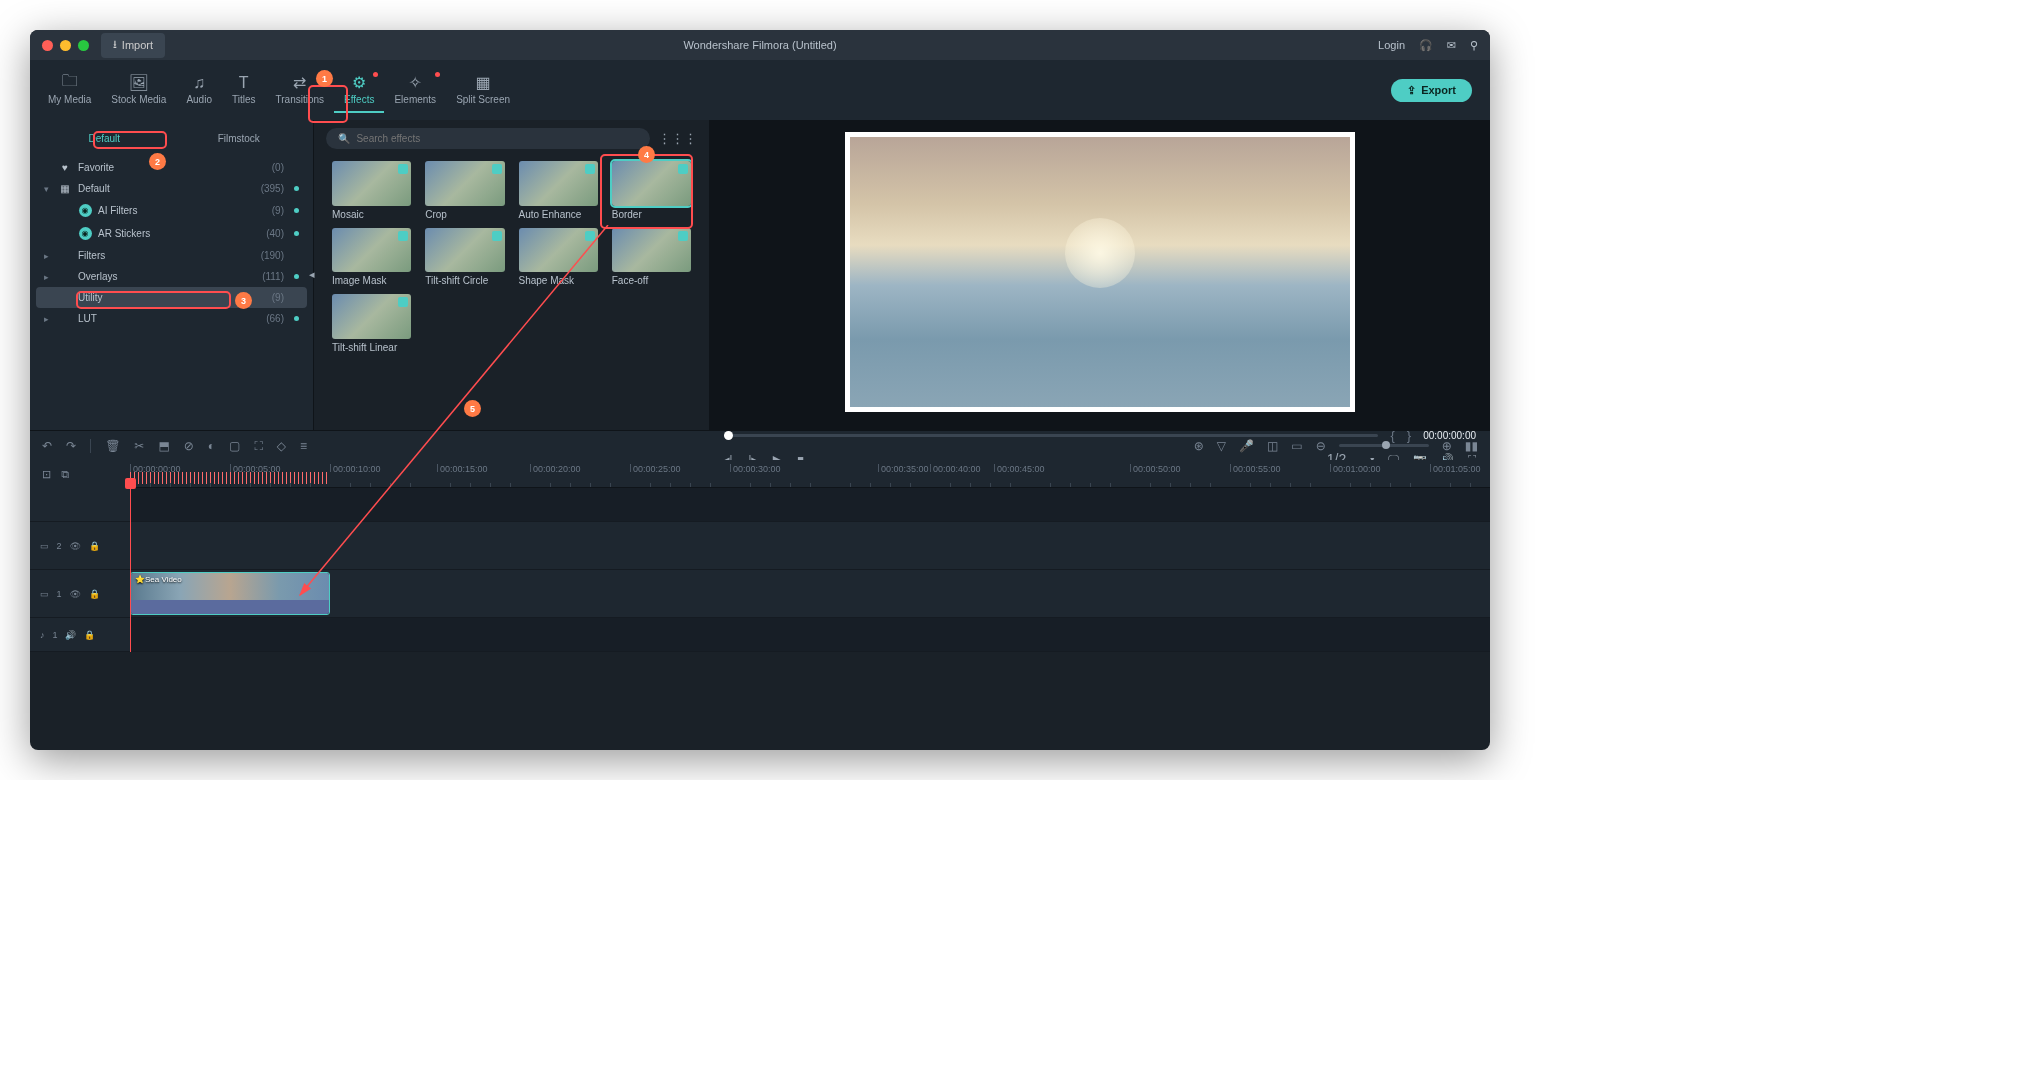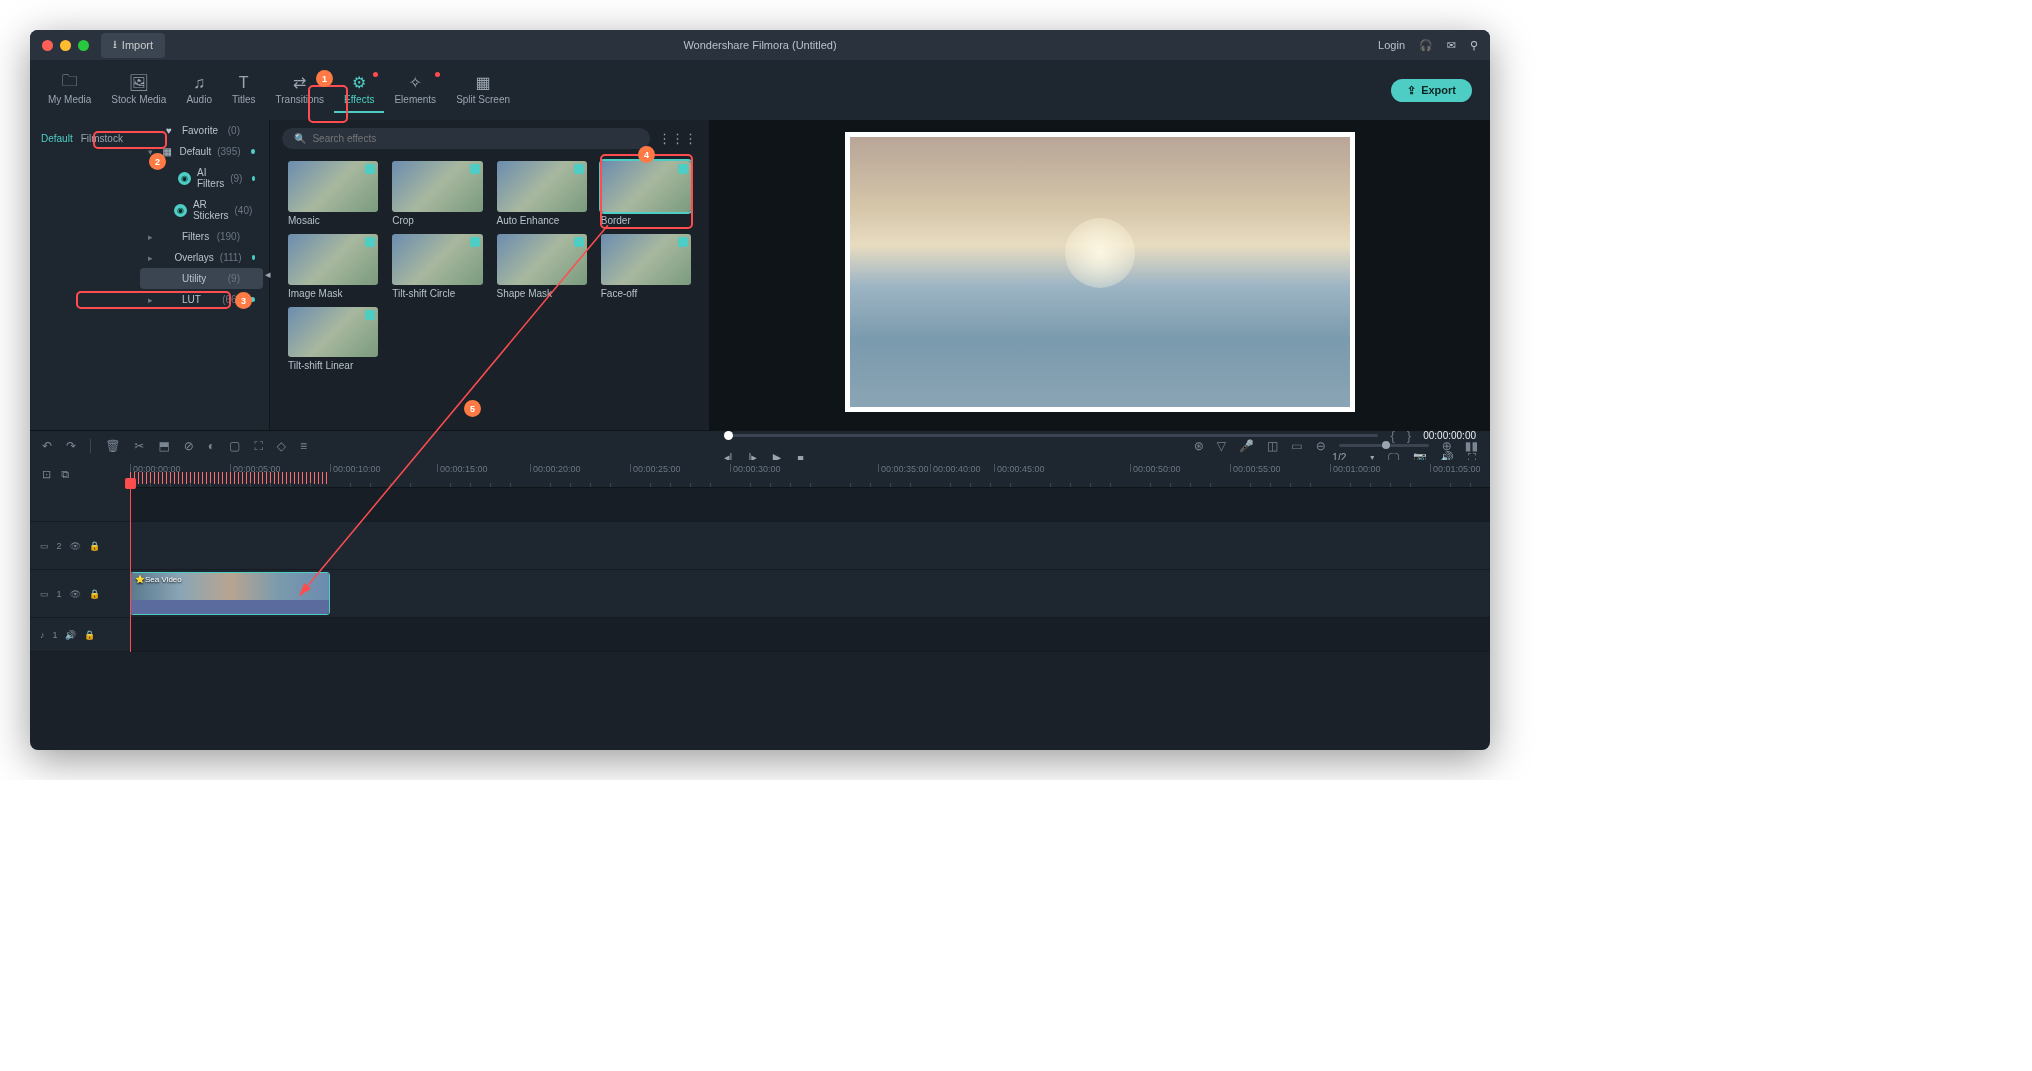--- a/index.html
+++ b/index.html
@@ -14,21 +14,21 @@
 .titlebar-right { margin-left: auto; display: flex; align-items: center; gap: 14px; color: #b8c2cc; font-size: 11px; }
 
 .toolbar { height: 60px; background: #1e2730; display: flex; align-items: center; padding: 0 8px; }
 .tool-tab { display: flex; flex-direction: column; align-items: center; justify-content: center; padding: 6px 10px; color: #9aa5b1; font-size: 10px; gap: 2px; cursor: pointer; position: relative; border-bottom: 2px solid transparent; }
 .tool-tab.active { color: #4ecdc4; border-bottom-color: #4ecdc4; }
 .tool-tab .t-icon { font-size: 16px; height: 18px; display: flex; align-items: center; }
 .export-btn { margin-left: auto; margin-right: 10px; background: #4ecdc4; color: #0a2520; padding: 5px 16px; border-radius: 14px; font-size: 11px; font-weight: 600; display: flex; align-items: center; gap: 5px; }
 .badge-red { width: 5px; height: 5px; background: #ff4d4f; border-radius: 50%; position: absolute; top: 4px; right: 6px; }
 
 .main { display: flex; height: 310px; }
-.sidebar { width: 240px; background: #1e2730; border-right: 1px solid #0f1419; display: flex; flex-direction: row; }
+.sidebar { width: 284px; background: #1e2730; border-right: 1px solid #0f1419; display: flex; flex-direction: column; }
 .sidebar-tabs { display: flex; gap: 6px; padding: 8px 10px; }
 .s-tab { flex: 1; text-align: center; padding: 4px 0; color: #9aa5b1; font-size: 10px; border-radius: 4px; border: 1px solid transparent; }
 .s-tab.active { color: #4ecdc4; }
 .sidebar-list { flex: 1; overflow: auto; padding: 0 6px; }
 .s-item { display: flex; align-items: center; padding: 5px 8px; color: #b8c2cc; font-size: 10px; border-radius: 4px; gap: 6px; }
 .s-item.selected { background: #3a4551; }
 .s-item .chev { width: 8px; font-size: 9px; color: #6b7785; }
 .s-item .ic { width: 14px; text-align: center; font-size: 10px; }
 .s-item .lbl { flex: 1; }
 .s-item .cnt { color: #6b7785; margin-right: 4px; }
@@ -284,21 +284,21 @@
         <span class="bracket">{</span>
         <span class="bracket">}</span>
         <span style="color:#e8edf2">00:00:00:00</span>
       </div>
       <div class="playback">
         <span class="pbtn">◂|</span>
         <span class="pbtn">|▸</span>
         <span class="pbtn">▶</span>
         <span class="pbtn">■</span>
         <div class="playback-right">
-          <span style="font-size:10px;padding-right:10px">1/2</span>
+          <span style="font-size:14px;padding-right:10px">1/2</span>
           <span style="font-size:8px">▾</span>
           <span class="pbtn">🖵</span>
           <span class="pbtn">📷</span>
           <span class="pbtn">🔊</span>
           <span class="pbtn">⛶</span>
         </div>
       </div>
     </div>
   </div>
 

